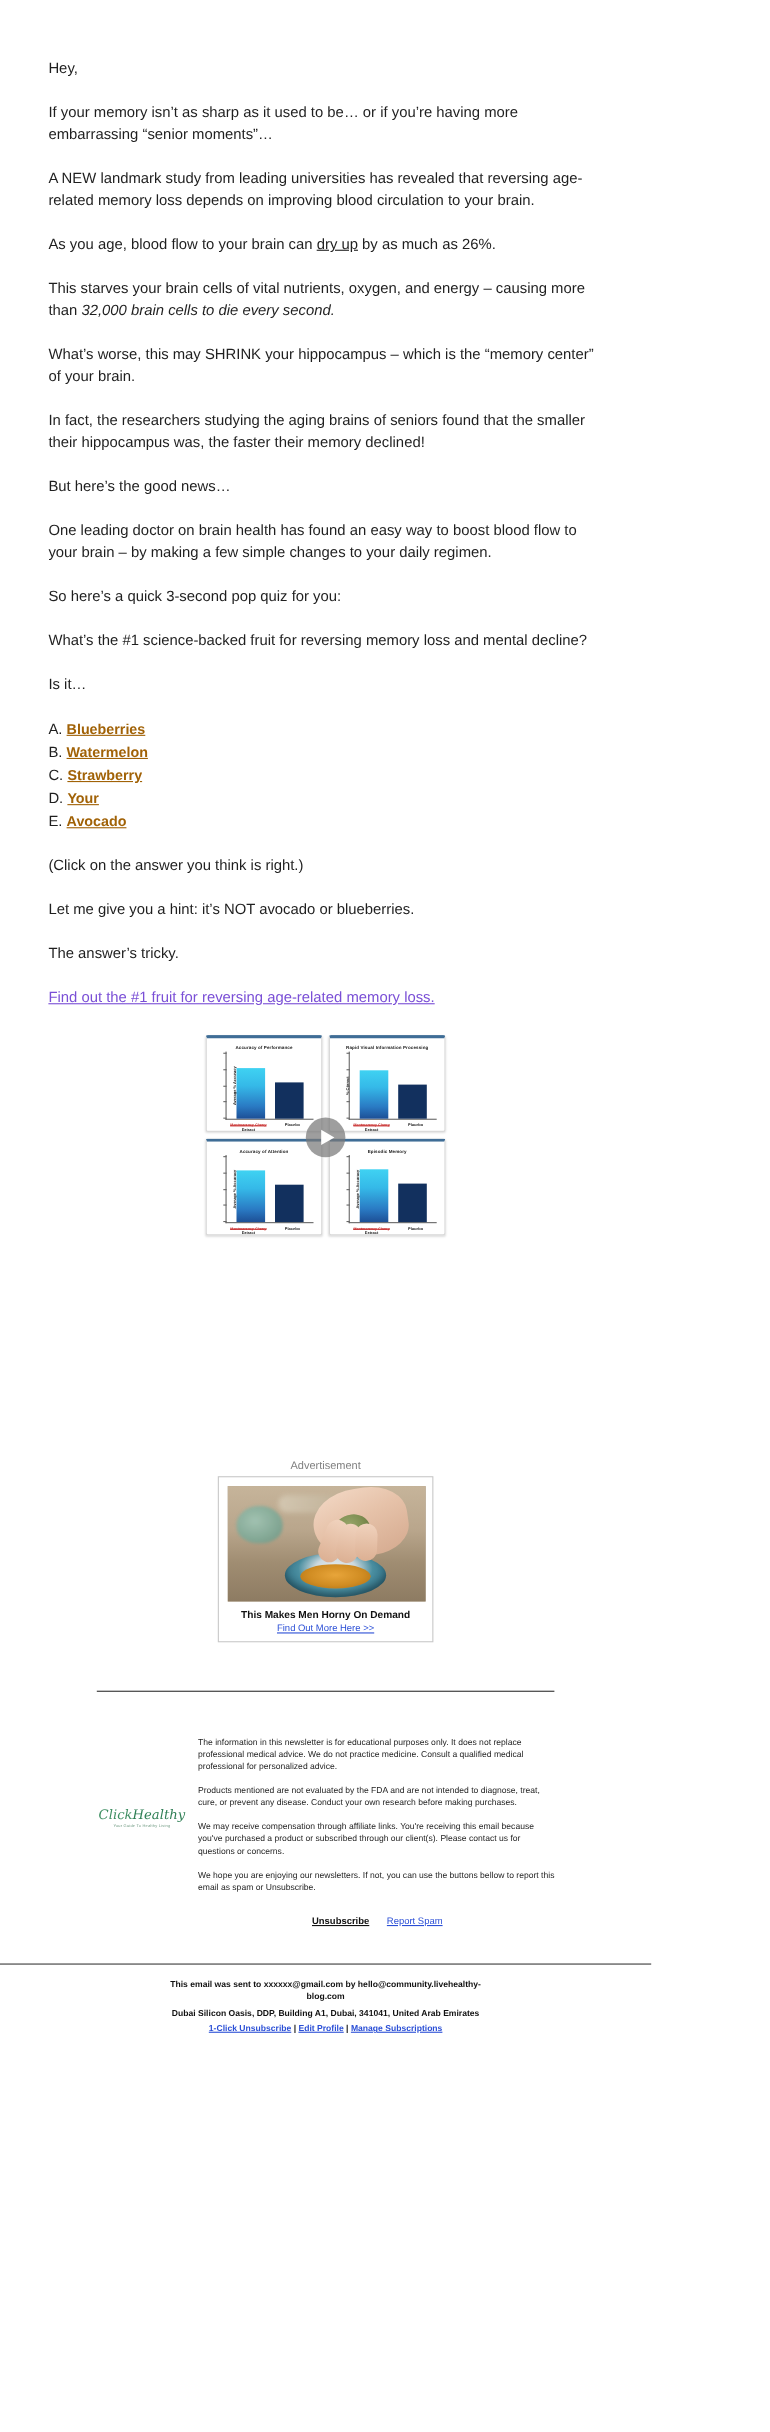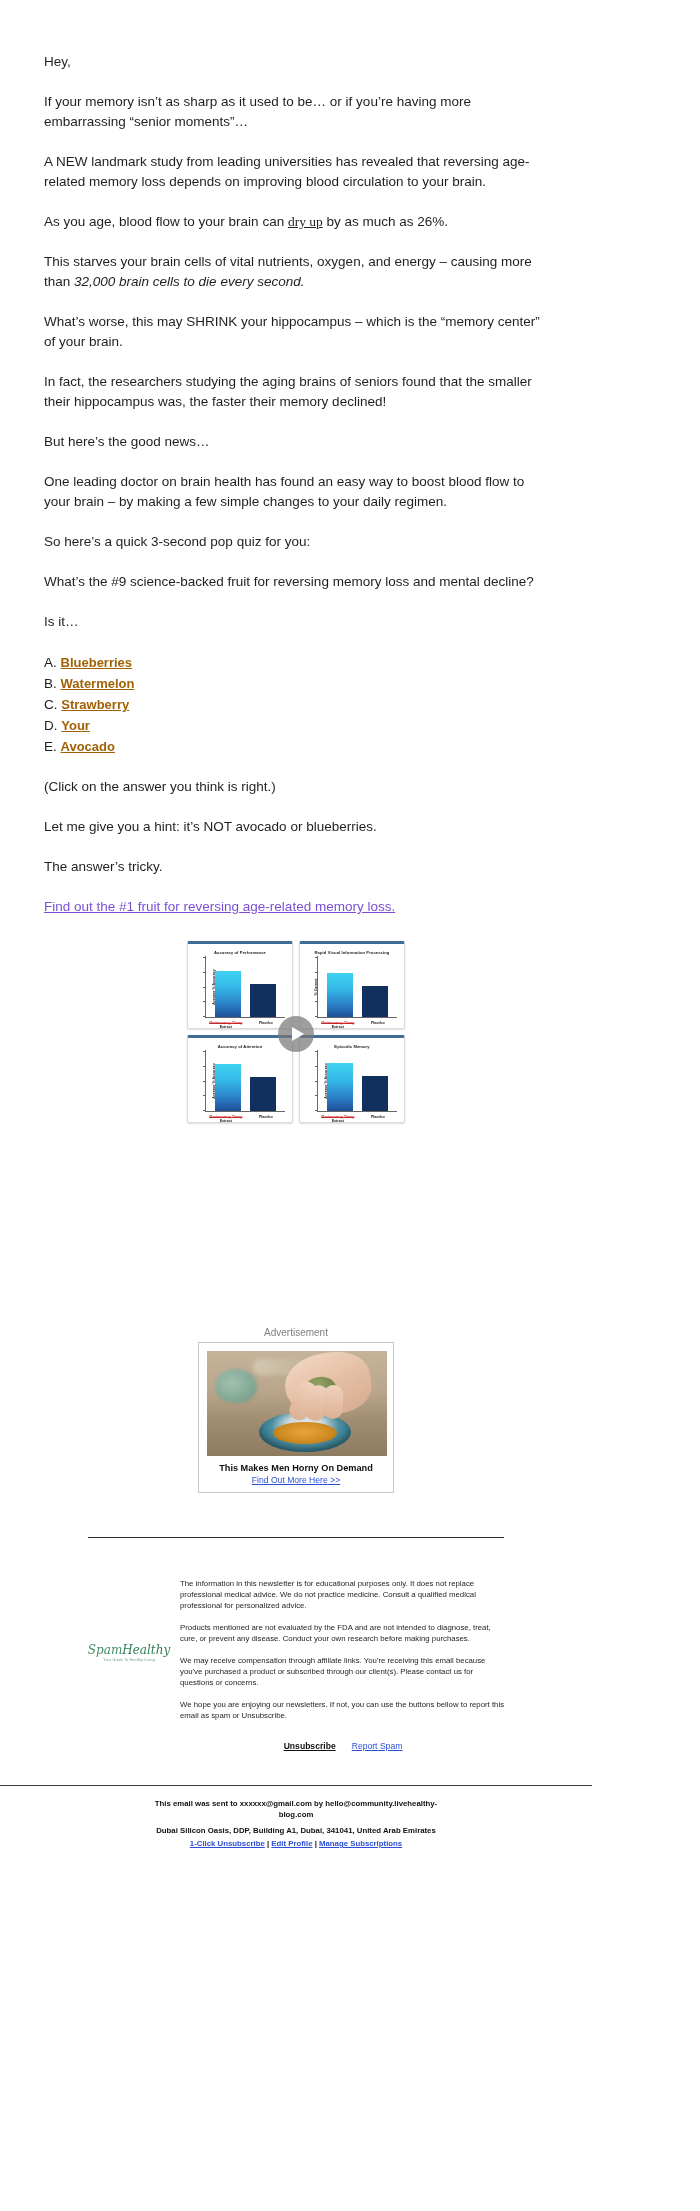--- a/index.html
+++ b/index.html
@@ -14,21 +14,21 @@
   .page { width: 592px; position: relative; }
 
   
   .email-body {
     padding: 52px 44px 0 44px;
     font-size: 13.5px;
     line-height: 20px;
     color: #1f1f1f;
   }
   .email-body p { margin: 0 0 20px 0; }
-  .u { text-decoration: underline; font-family: Liberation Serif, serif; }
+  .u { text-decoration: underline; }
   .it { font-style: italic; }
 
   .answers { margin: 0 0 20px 0; line-height: 21px; font-size: 13.5px; }
   .answer-row { white-space: nowrap; }
   .answer-letter { color: #1f1f1f; }
   a.quiz-link {
     color: #a16207;
     text-decoration: underline;
     font-weight: bold;
     font-size: 13px;
@@ -338,21 +338,21 @@
 
     <p><span>As you age, blood flow to your brain can </span><span class="u">dry up</span><span> by as much as 26%.</span></p>
 
     <p><span>This starves your brain cells of vital nutrients, oxygen, and energy – causing more than </span><span class="it">32,000 brain cells to die every second.</span></p>
 
     <p>What’s worse, this may SHRINK your hippocampus – which is the “memory center” of your brain.</p>
     <p>In fact, the researchers studying the aging brains of seniors found that the smaller their hippocampus was, the faster their memory declined!</p>
     <p>But here’s the good news…</p>
     <p>One leading doctor on brain health has found an easy way to boost blood flow to your brain – by making a few simple changes to your daily regimen.</p>
     <p>So here’s a quick 3-second pop quiz for you:</p>
-    <p>What’s the #9 science-backed fruit for reversing memory loss and mental decline?</p>
+    <p>What’s the #1 science-backed fruit for reversing memory loss and mental decline?</p>
     <p>Is it…</p>
 
     <div class="answers">
       <div class="answer-row"><span class="answer-letter">A.</span> <a href="#" class="quiz-link">Blueberries</a></div>
       <div class="answer-row"><span class="answer-letter">B.</span> <a href="#" class="quiz-link">Watermelon</a></div>
       <div class="answer-row"><span class="answer-letter">C.</span> <a href="#" class="quiz-link">Strawberry</a></div>
       <div class="answer-row"><span class="answer-letter">D.</span> <a href="#" class="quiz-link">Your</a></div>
       <div class="answer-row"><span class="answer-letter">E.</span> <a href="#" class="quiz-link">Avocado</a></div>
     </div>
 
@@ -493,21 +493,21 @@
       </div>
       <div class="ad-headline">This Makes Men Horny On Demand</div>
       <a href="#" class="ad-cta">Find Out More Here &gt;&gt;</a>
     </div>
   </div>
 
   <hr class="hr-main">
 
   <div class="disclaimer">
     <div class="logo-col">
-      <div class="logo-live"><span>Spam</span><span class="healthy">Healthy</span></div>
+      <div class="logo-live"><span>Click</span><span class="healthy">Healthy</span></div>
       <div class="logo-tag">Your Guide To Healthy Living</div>
     </div>
     <div class="disc-col">
       <p>The information in this newsletter is for educational purposes only. It does not replace professional medical advice. We do not practice medicine. Consult a qualified medical professional for personalized advice.</p>
       <p>Products mentioned are not evaluated by the FDA and are not intended to diagnose, treat, cure, or prevent any disease. Conduct your own research before making purchases.</p>
       <p>We may receive compensation through affiliate links. You're receiving this email because you've purchased a product or subscribed through our client(s). Please contact us for questions or concerns.</p>
       <p>We hope you are enjoying our newsletters. If not, you can use the buttons bellow to report this email as spam or Unsubscribe.</p>
       <div class="footer-actions">
         <a href="#" class="unsub">Unsubscribe</a><a href="#" class="report">Report Spam</a>
       </div>

